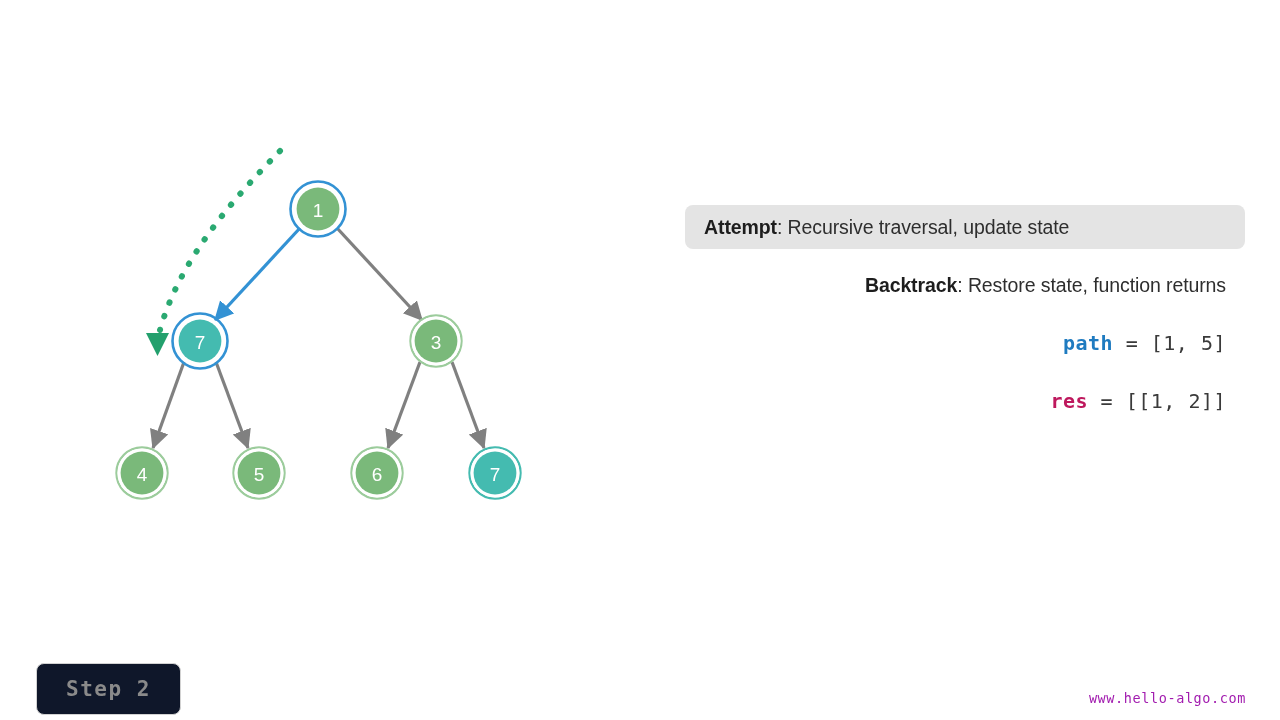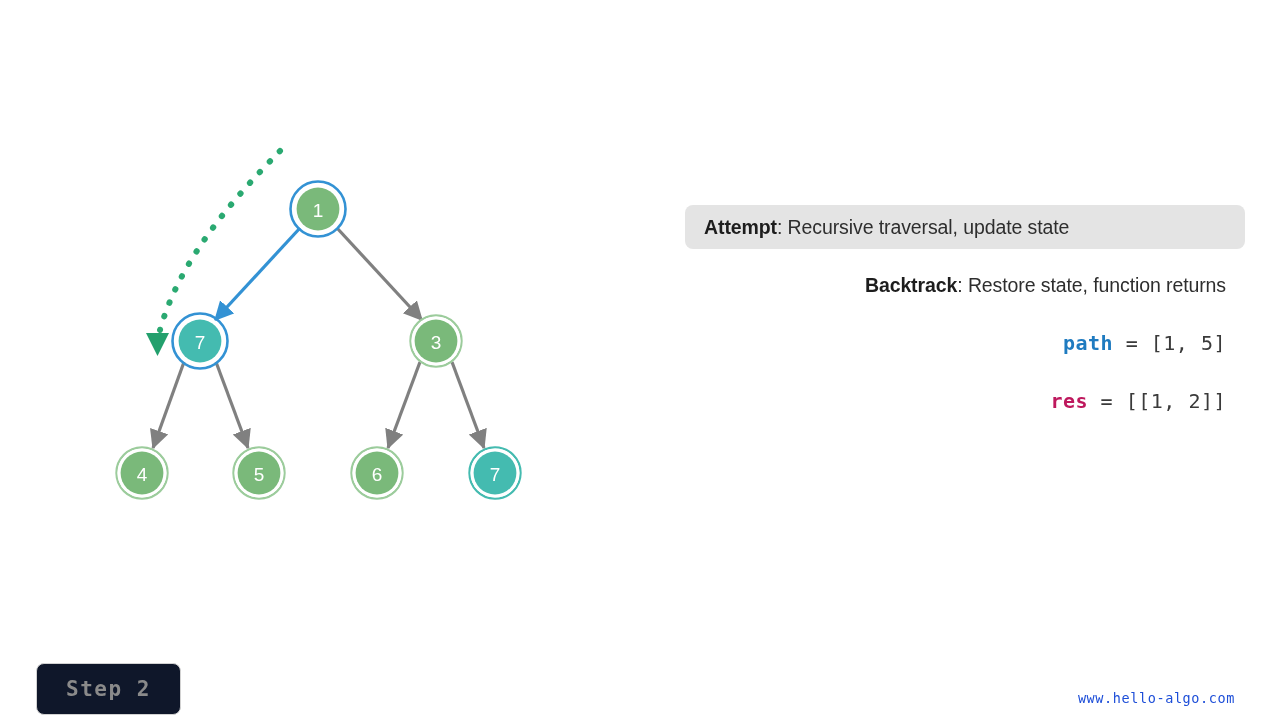--- a/index.html
+++ b/index.html
@@ -108,25 +108,25 @@
     font-family: "DejaVu Sans Mono", "Liberation Mono", monospace;
     font-size: 21px;
     font-weight: bold;
     color: #8a8a8a;
     letter-spacing: 1.5px;
   }
 
   
   #watermark {
     position: absolute;
-    right: 45px;
+    right: 34px;
     bottom: 14px;
     font-family: "DejaVu Sans Mono", "Liberation Mono", monospace;
     font-size: 13.5px;
-    color: #1d4ed8;
+    color: #a21caf;
     letter-spacing: 0.6px;
     text-align: right;
   }
 </style>
 </head>
 <body>
 
 <div id="tree-panel">
   <svg id="tree-svg" width="660" height="600" viewBox="0 0 660 600">
     <defs>

